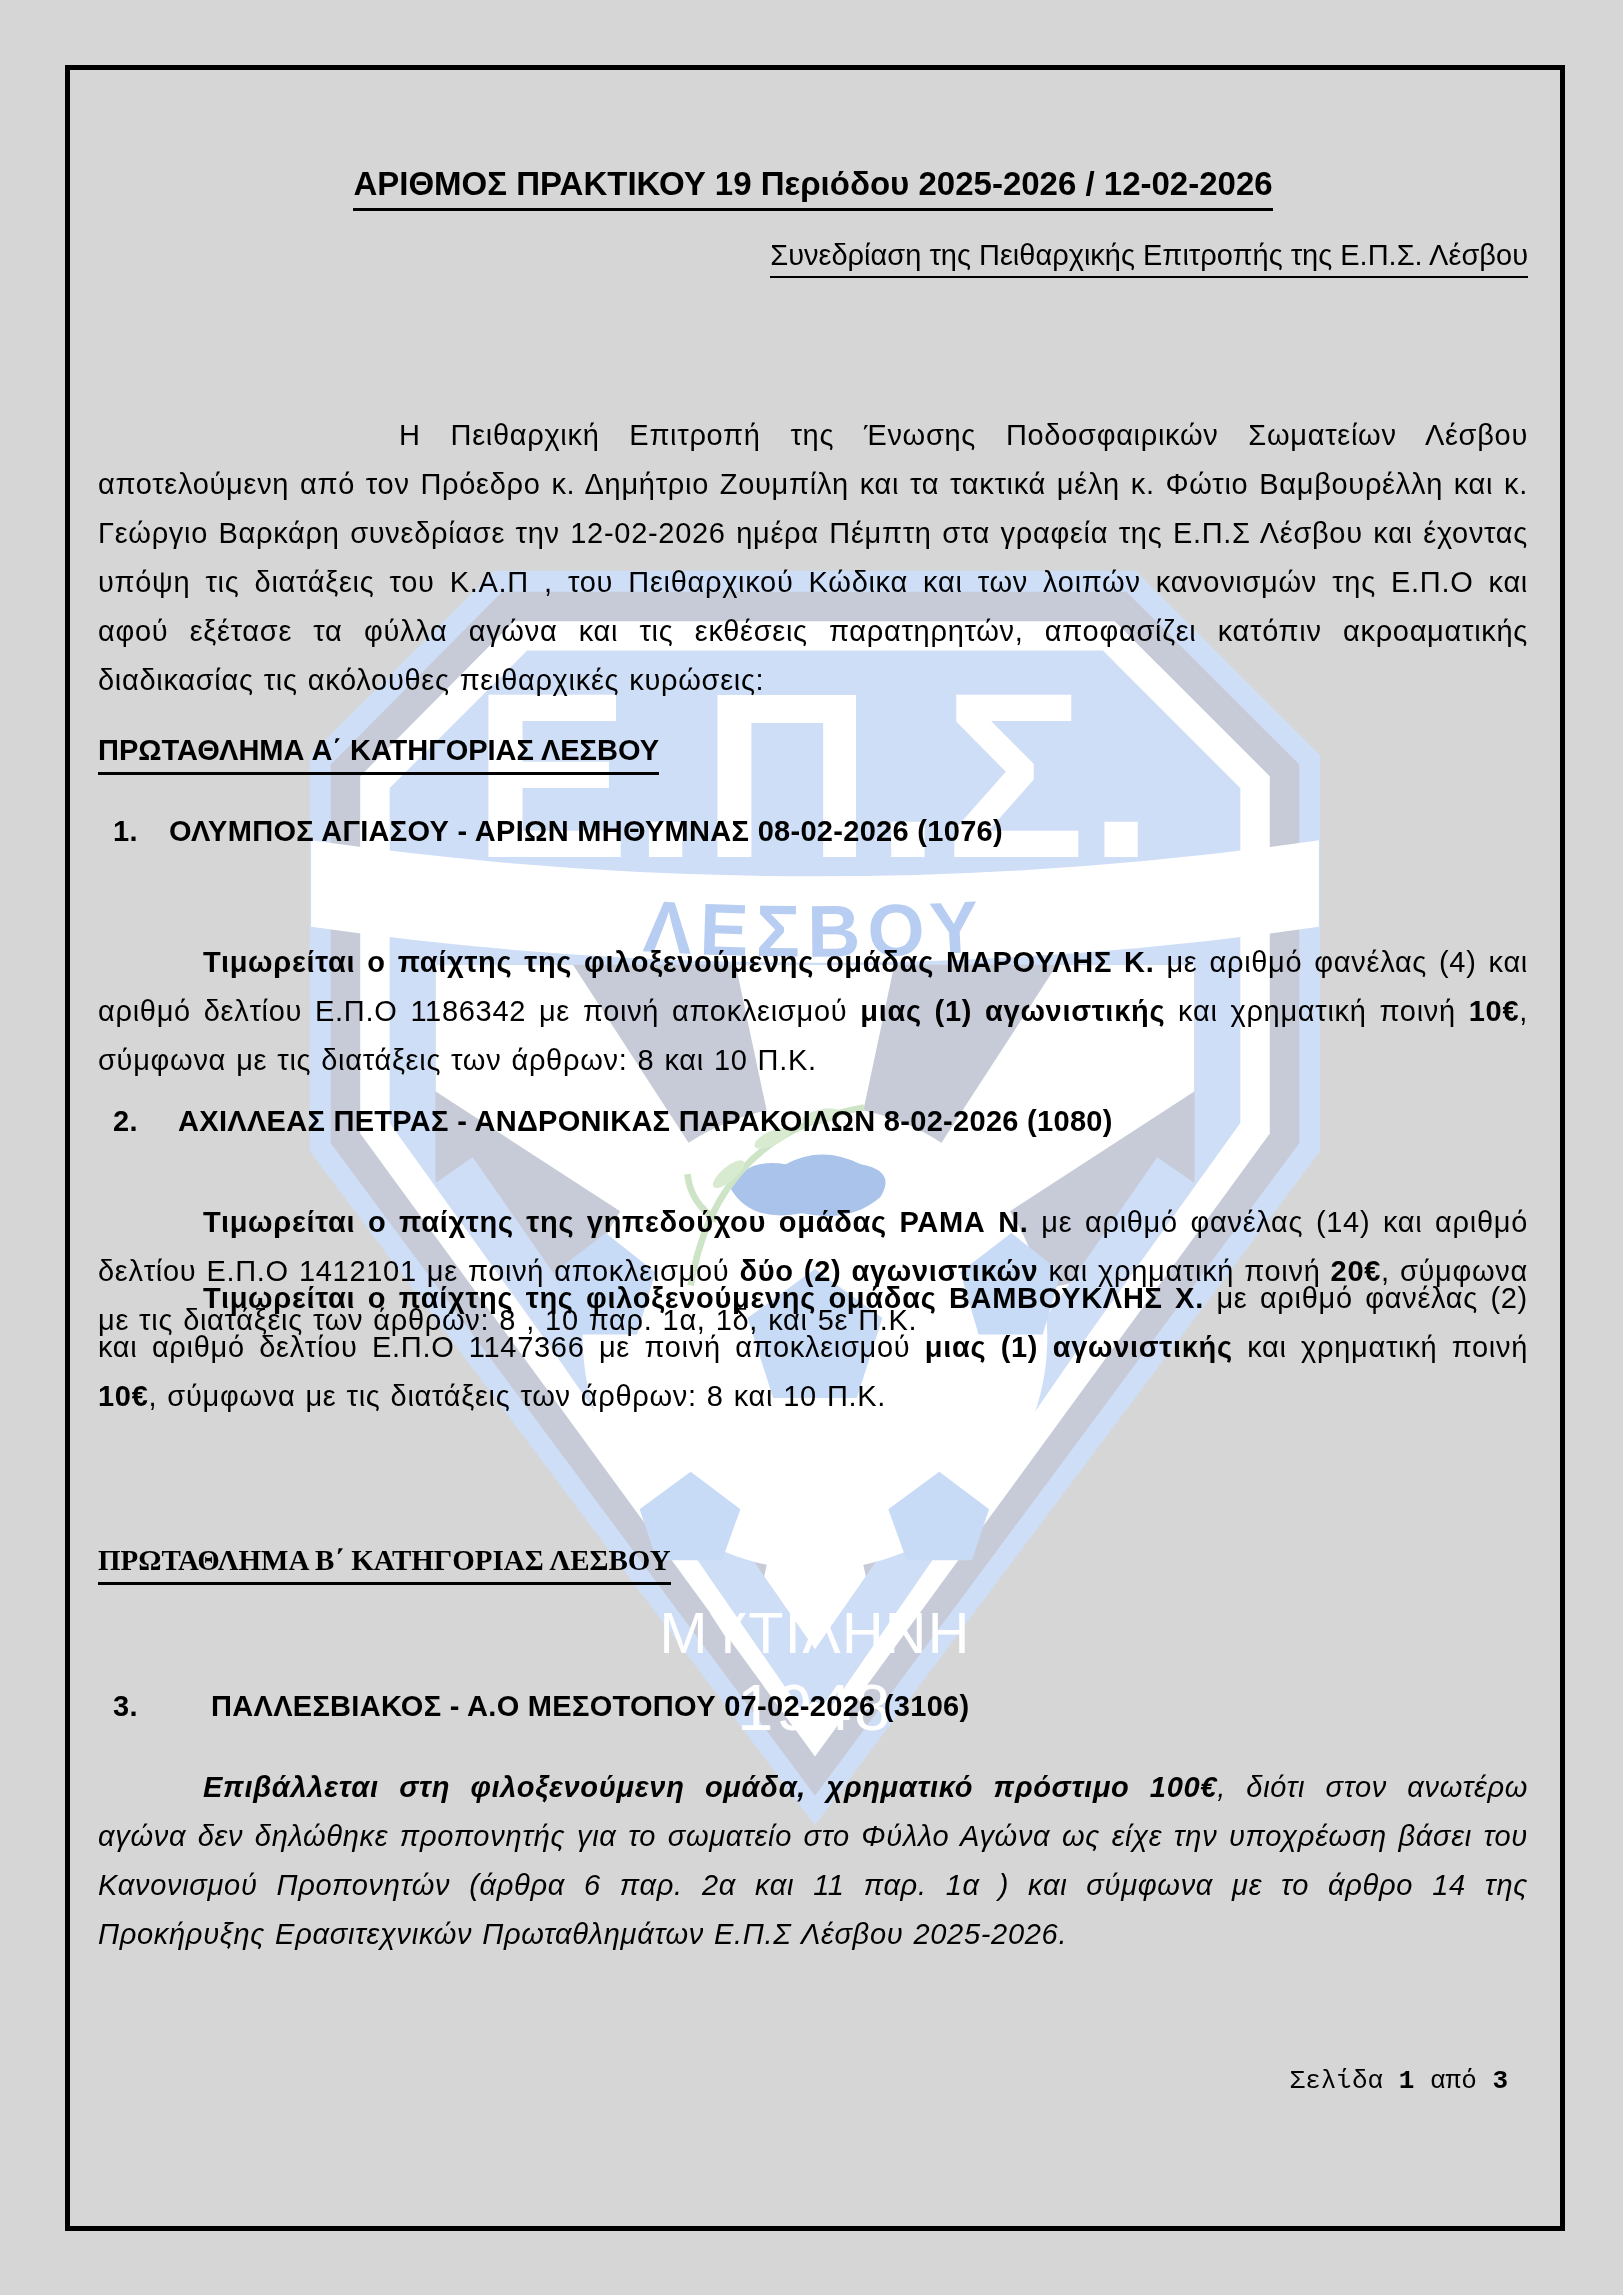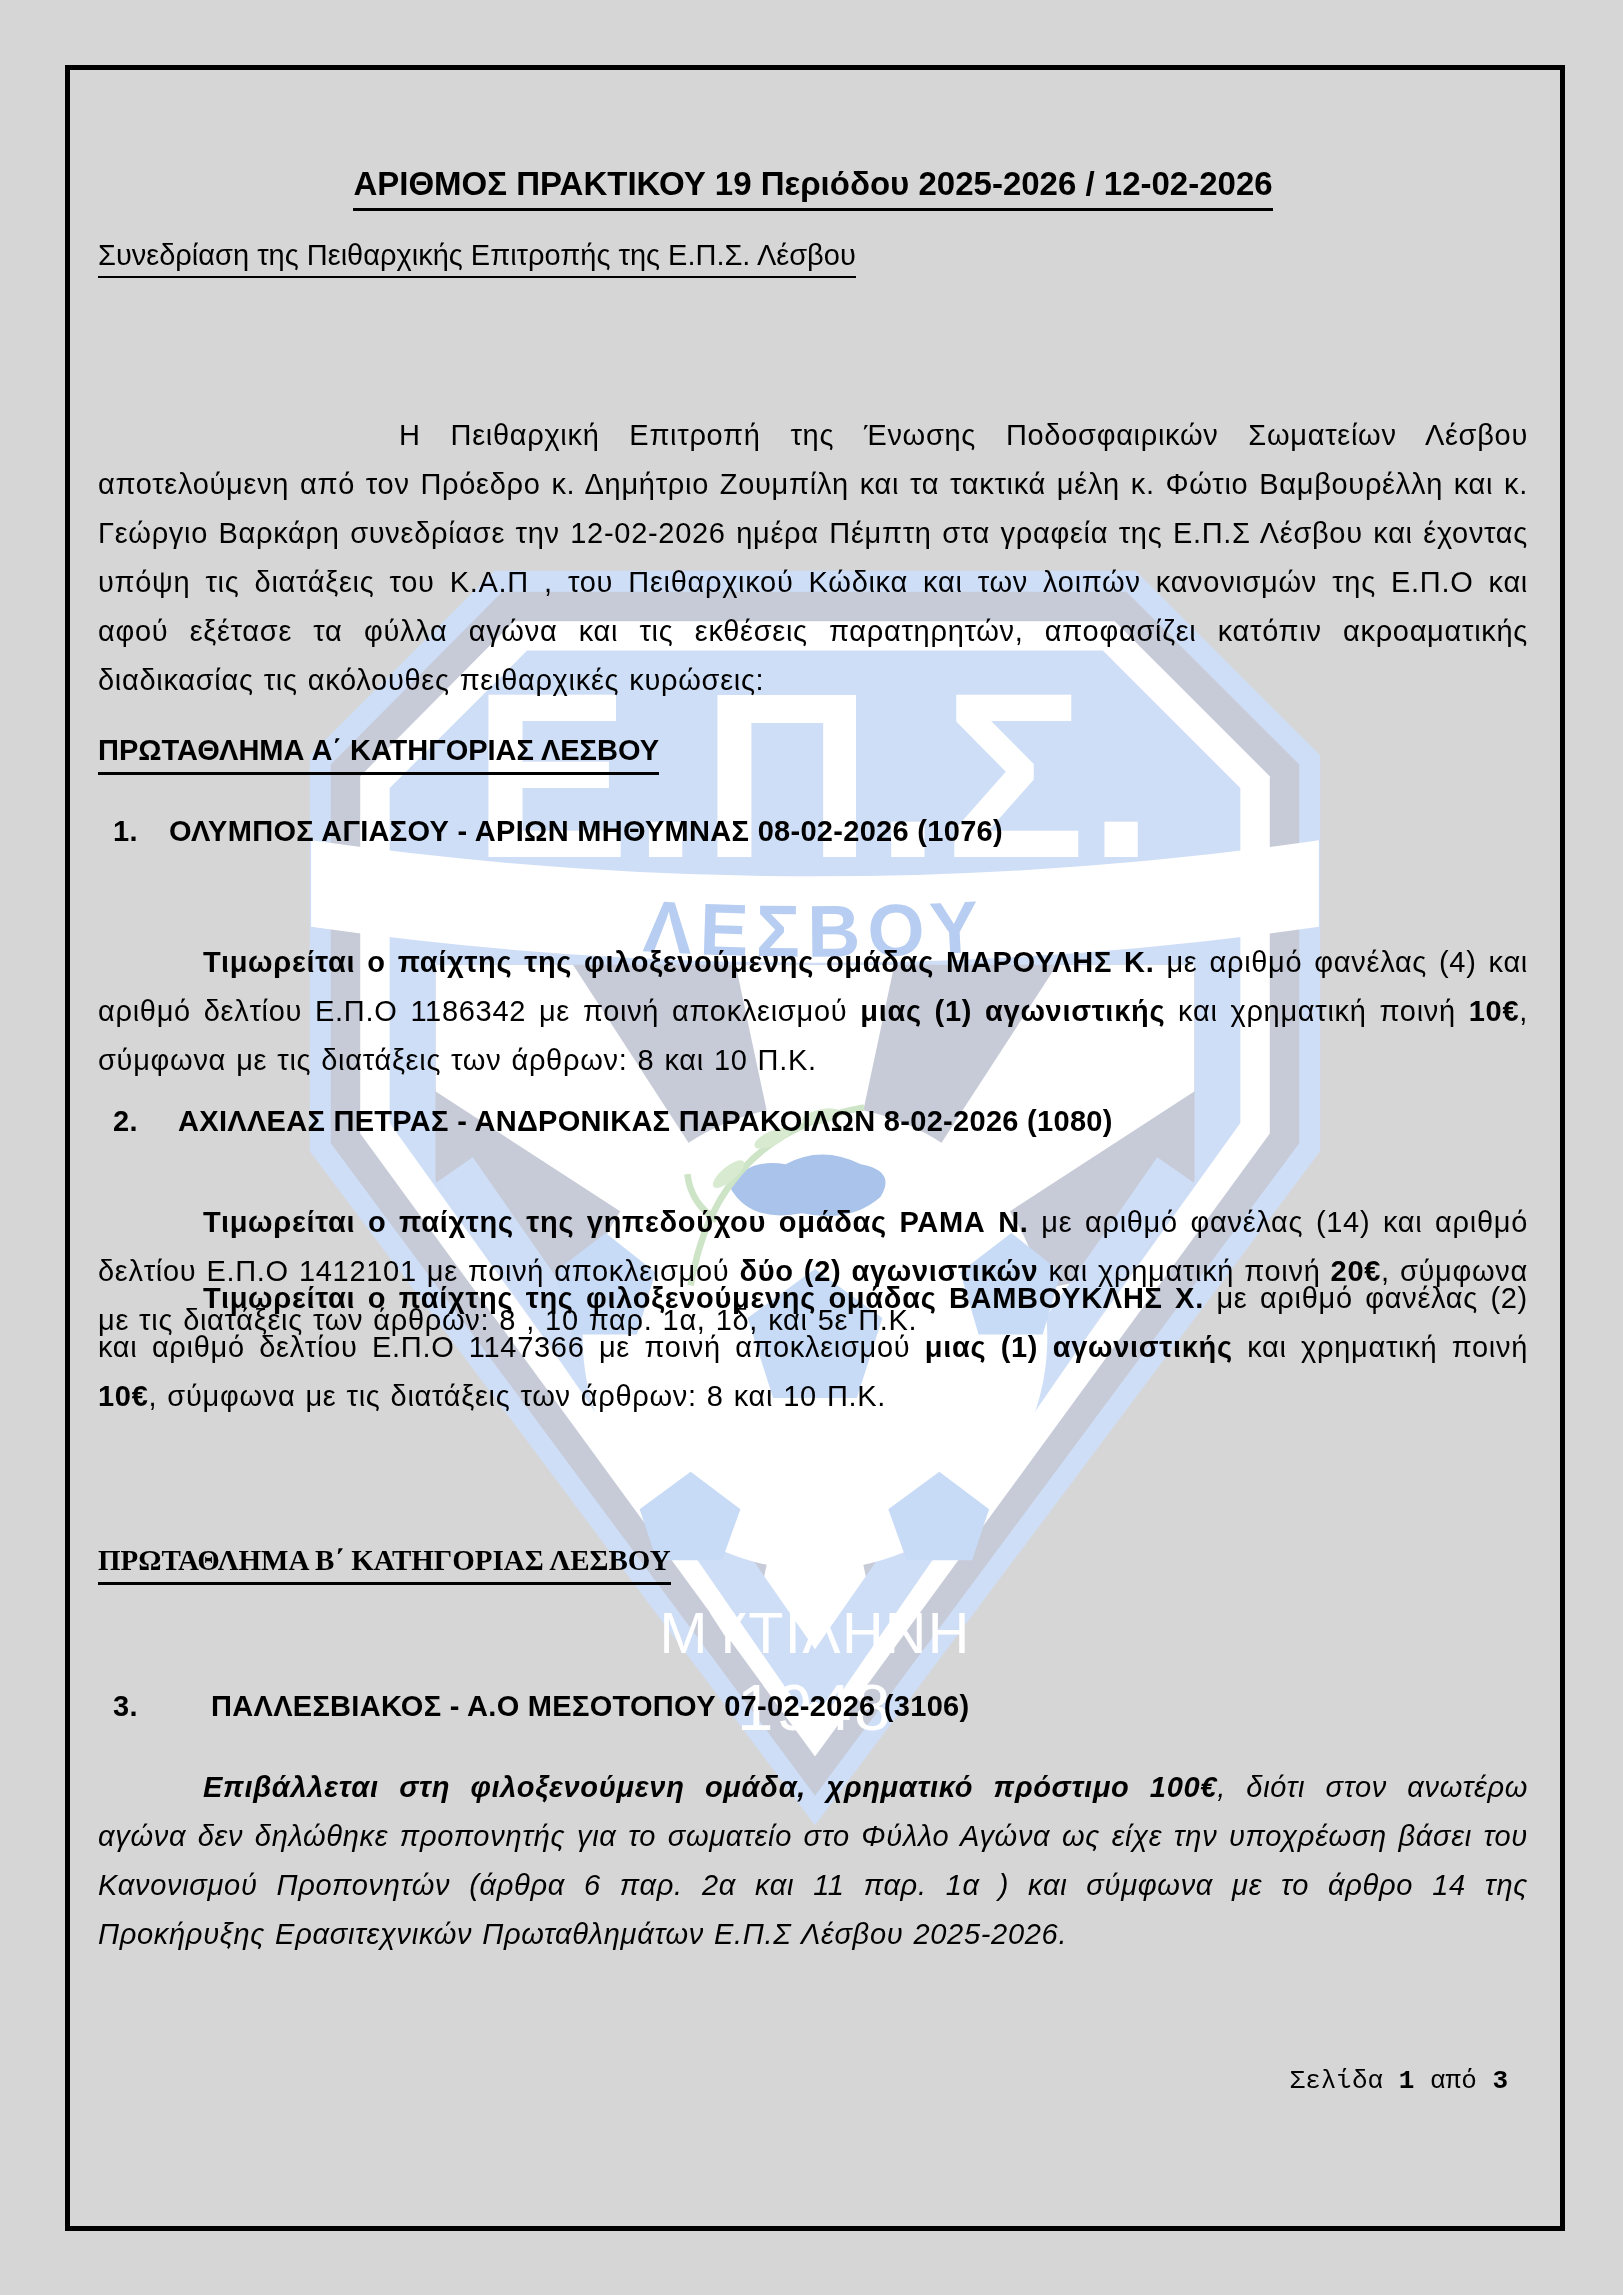--- a/index.html
+++ b/index.html
@@ -9,21 +9,21 @@
     font-family:"Liberation Sans", sans-serif;
   }
   .page-border{
     position:absolute;left:65px;top:65px;box-sizing:border-box;
     width:1500px;height:2166px;border:5.9px solid #000;
     background:transparent;z-index:2;pointer-events:none;
   }
   .watermark{position:absolute;left:298px;top:559px;width:1034px;height:1276px;z-index:0;}
   .content-block{position:absolute;left:98px;width:1430px;z-index:1;}
   .doc-title{top:165px;text-align:center;font-size:33px;font-weight:bold;}
-  .doc-subtitle{top:239px;text-align:left;font-size:29px;}
+  .doc-subtitle{top:239px;text-align:right;font-size:29px;}
   .u-line{display:inline-block;border-bottom:3.3px solid #000;padding-bottom:5.2px;}
   .u-line-thin{display:inline-block;border-bottom:2.6px solid #000;padding-bottom:3.9px;}
   .para{
     font-size:29px;line-height:49px;text-align:justify;
     letter-spacing:0.7px;word-spacing:1.3px;
   }
   .intro{top:365px;text-indent:301px;margin-top:46px;}
   .case-para{text-indent:105px;}
   .section-heading{text-align:left;font-size:29px;font-weight:bold;}
   .sec-a{top:734px;}

